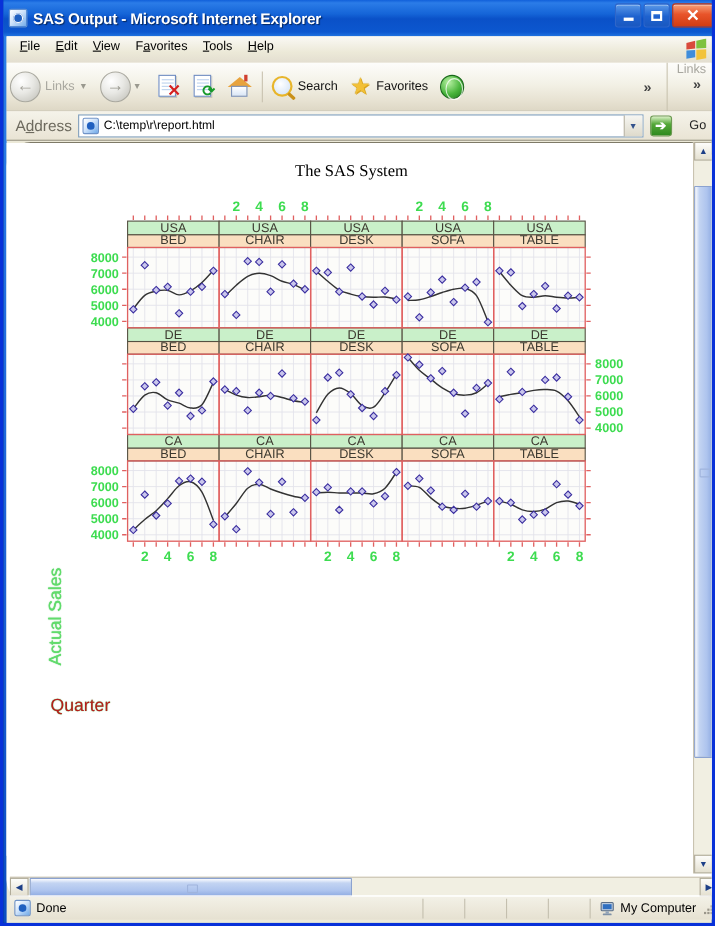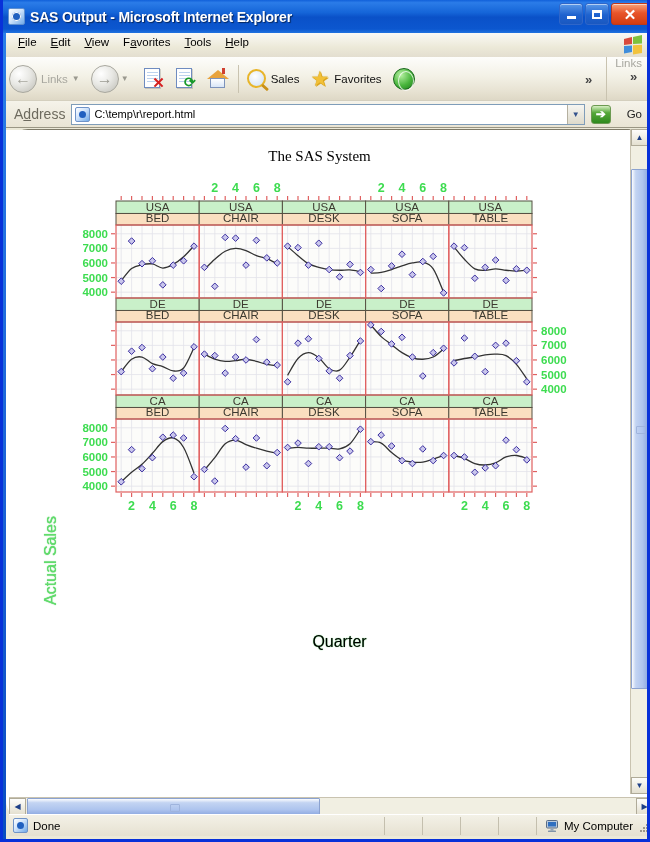--- a/index.html
+++ b/index.html
@@ -220,22 +220,22 @@
     margin-top:34px; letter-spacing:-0.3px;
   }
   #plotwrap { position:relative; width:627px; height:520px; margin-top:8px; }
   #ylabel {
     position:absolute; left:36px; top:432px;
     transform: rotate(-90deg); transform-origin: left top;
     font-size:16px; color:#60dd6b; white-space:nowrap;
     text-shadow: 0 0 1px #3fbe4c;
   }
   #xlabel {
-    position:absolute; left:0; top:460px; width:627px; text-align:center;
-    font-size:16px; color:#000000;
+    position:absolute; left:0; top:460px; width:627px; 
+    font-size:16px; color:#b91c1c;
     text-shadow: 0 0 1px #3fbe4c;
     padding-left: 40px;
   }
 
   
   #statusbar {
     position:absolute; left:3px; bottom:3px; width:644px; height:22px;
     background: linear-gradient(to bottom,#f3f1e7,#e6e1d1);
     border-top:1px solid #fff;
     display:flex; align-items:center;
@@ -355,21 +355,21 @@
         <span class="refresh-mark">⟳</span>
       </div>
       <div class="icon-box">
         <span class="home-ico"></span>
         <span class="home-chim"></span>
         <span class="home-body"></span>
       </div>
       <div class="tb-sep"></div>
       <div class="tb-btn">
         <span class="mag"></span>
-        <span class="tbl2">Sales</span>
+        <span class="tbl2">Search</span>
       </div>
       <div class="tb-btn">
         <span class="star">★</span>
         <span class="tbl2">Favorites</span>
       </div>
       <div class="tb-btn">
         <span class="globe"></span>
       </div>
       <div id="tb-right">
         <span class="chev" style="margin-right:14px;">»</span>

